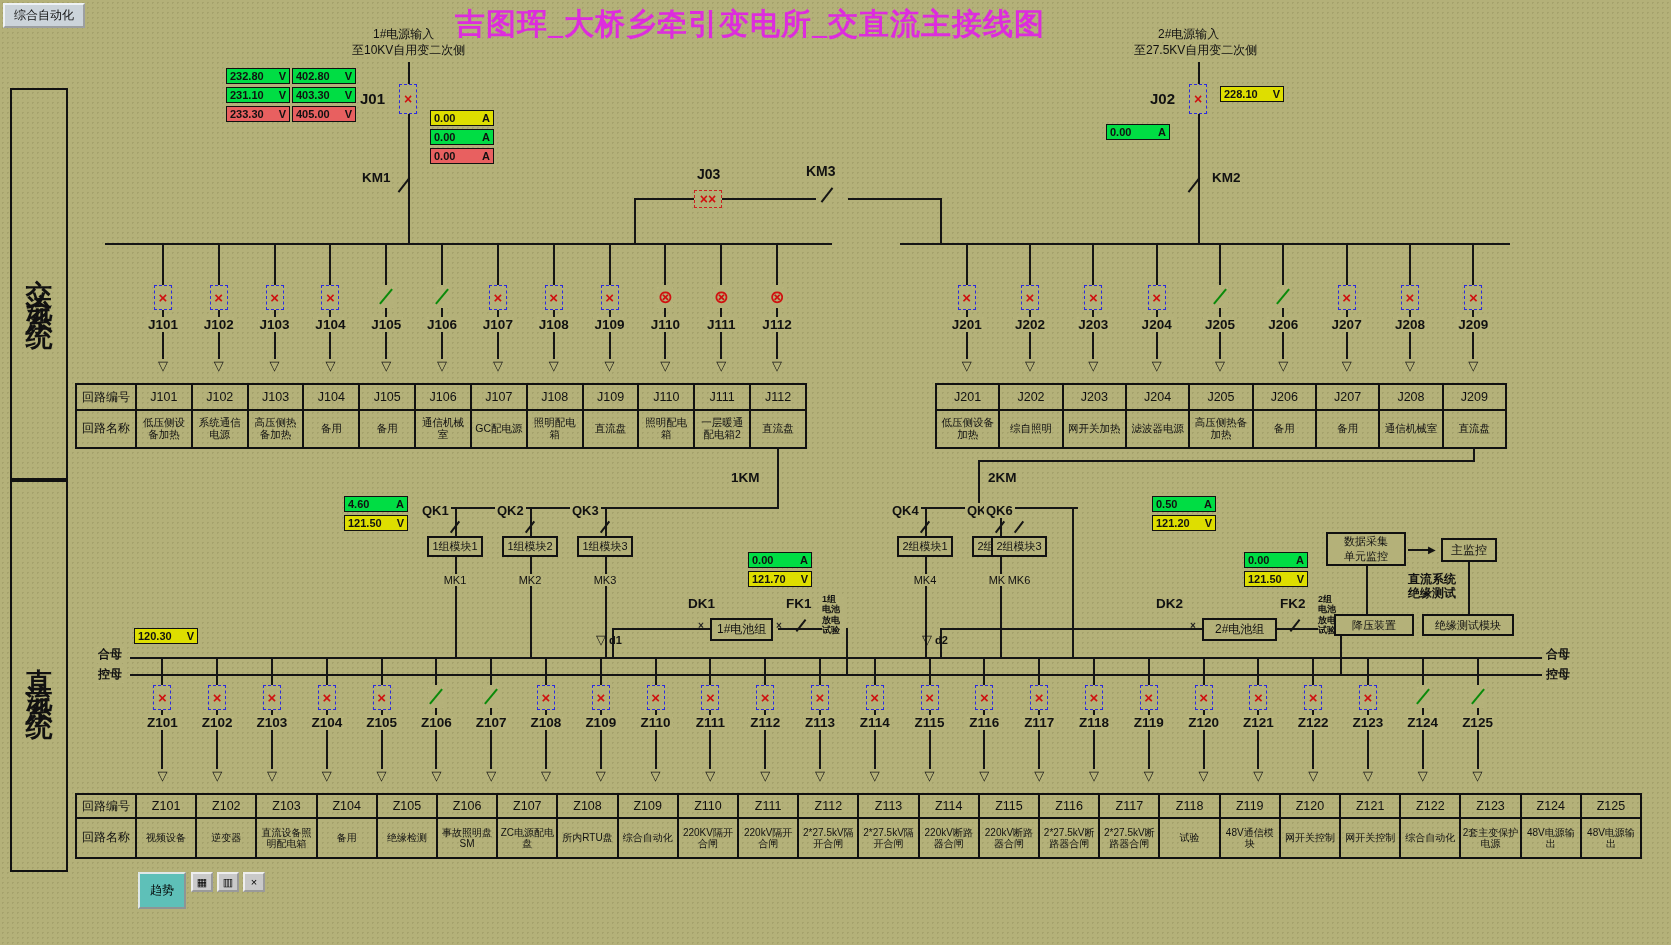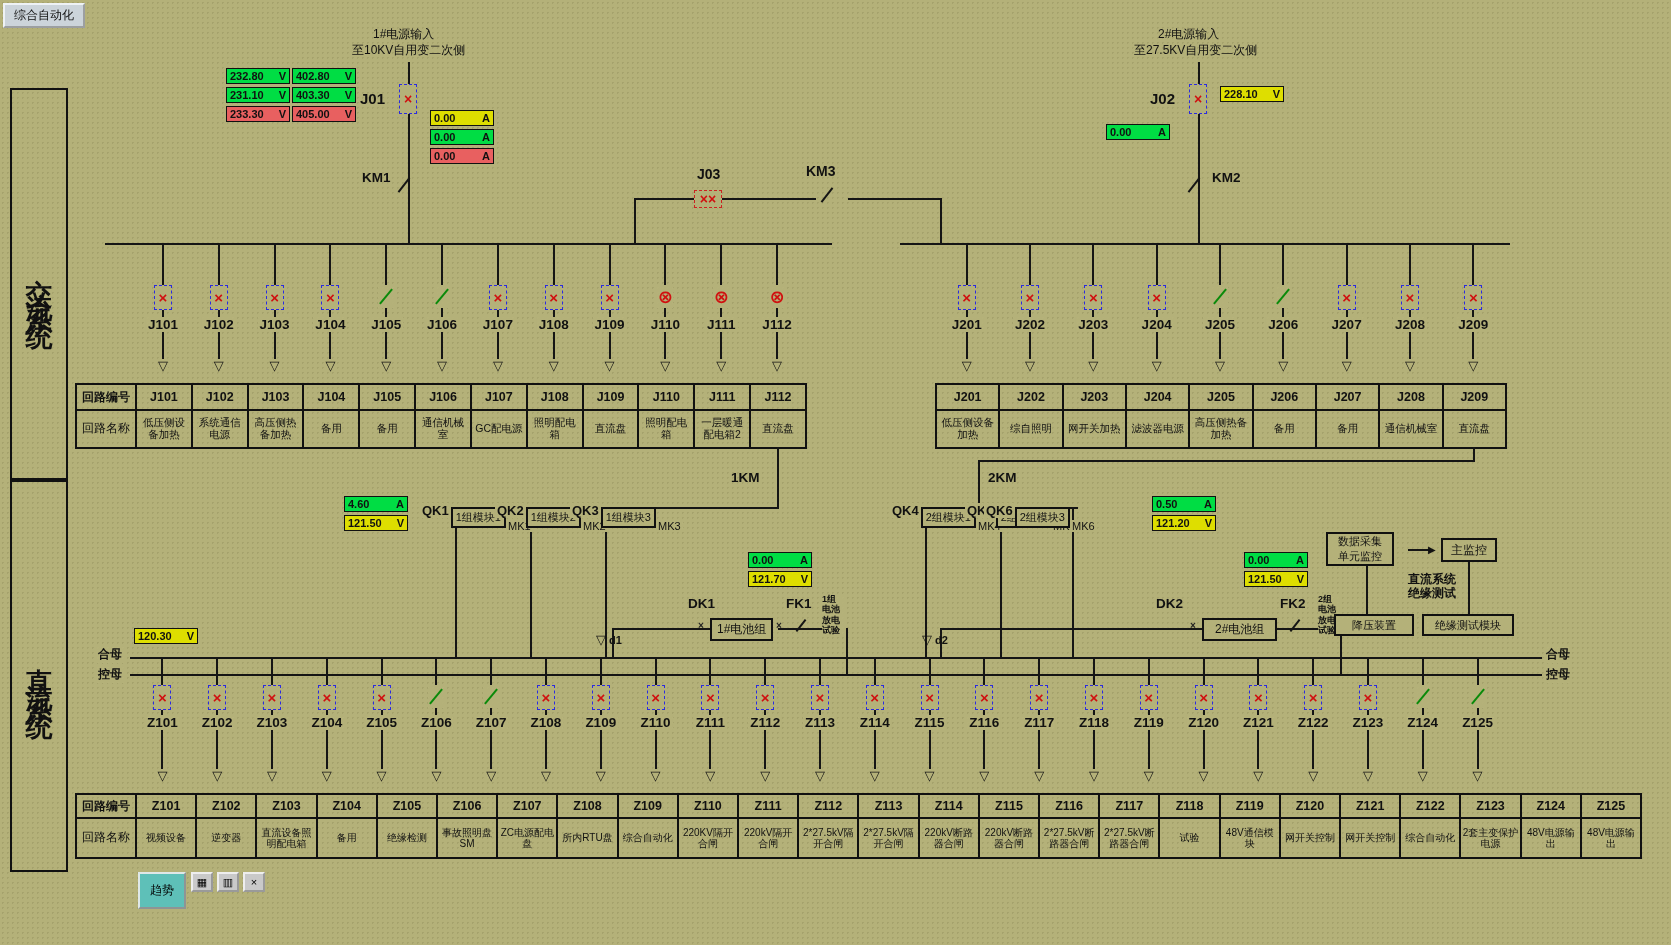--- a/index.html
+++ b/index.html
@@ -41,25 +41,25 @@
     background:#b4b179;padding:0 2px}
   .acrow .flabel{top:74px}.dcrow .flabel{top:58px}
   .farrow{position:absolute;left:50%;transform:translateX(-50%);font-size:13px;background:#b4b179;line-height:1}
   .acrow .farrow{top:116px}.dcrow .farrow{top:112px}
   .ctable{position:absolute;display:flex;border-top:2px solid #111;border-left:2px solid #111}
   .thcol{width:60px;display:flex;flex-direction:column}
   .tcols{flex:1;display:flex}
   .tcol{flex:1;display:flex;flex-direction:column;min-width:0}
   .cell{border-right:2px solid #111;border-bottom:2px solid #111;display:flex;align-items:center;
     justify-content:center;text-align:center;box-sizing:border-box;overflow:hidden}
-  .code{height:26px;font-size:12.5px;font-weight:bold}
+  .code{height:26px;font-size:12.5px;font-weight:normal}
   .name{height:38px;font-size:10.5px;line-height:1.12;padding:12px 1px;word-break:break-all}
   .hcell{font-size:12px}
   .dct .code{height:24px}.dct .name{height:40px;font-size:10px}
-  .qk{position:absolute;width:70px;display:flex;flex-direction:row;align-items:center}
+  .qk{position:absolute;width:70px;display:flex;flex-direction:column;align-items:center}
   .qklab{align-self:flex-start;font-weight:bold;font-size:13px;background:#b4b179;padding:0 2px}
   .qksw{width:2px;height:14px;background:#151515;transform:rotate(38deg);margin:2px 0}
   .modbox{border:2px solid #111;background:#b4b179;font-size:11px;padding:1px 3px;white-space:nowrap}
   .mklab{font-size:11px;margin-top:17px;background:#b4b179;padding:0 2px}
   .boxed{position:absolute;border:2px solid #111;background:#b4b179;display:flex;align-items:center;
     justify-content:center;text-align:center;box-sizing:border-box}
   .pre{white-space:pre-line}
   .note{position:absolute;font-size:9px;font-weight:bold;line-height:1.15;width:22px;background:#b4b179}
   .dmark{position:absolute;display:flex;gap:3px;align-items:center;font-size:11px;font-weight:bold}
   .dmark .tri{font-size:13px}
@@ -69,20 +69,21 @@
   .tbtn{background:#5ec0b8;border:2px outset #dfe8e8;font-size:12px;padding:8px 10px}
   .ibtn{background:#c9c9c9;border:2px outset #eee;width:22px;height:20px;font-size:11px;
     display:flex;align-items:center;justify-content:center;padding:0}
 </style>
 </head>
 <body>
 
 <div class="stage">
 
   <div class="tab">综合自动化</div>
+  <div class="title">吉图珲_大桥乡牵引变电所_交直流主接线图</div>
 
   <div class="sysbox" style="top:88px;height:390px">
     <span>交流系统</span>
   </div>
   <div class="sysbox" style="top:478px;height:390px">
     <span>直流系统</span>
   </div>
 
   <i class="vl" style="left:408px;top:62px;height:181px"></i>
   <i class="vl" style="left:1198px;top:62px;height:181px"></i>
@@ -550,21 +551,21 @@
   <div class="lab" style="left:1156px;top:596px">DK2</div>
   <div class="boxed" style="left:1202px;top:618px;padding:1px 11px;font-size:12px">2#电池组</div>
   <div class="lab" style="left:1280px;top:596px">FK2</div>
   <i class="sw" style="left:1294px;top:618px;height:15px"></i>
   <div class="note" style="left:1318px;top:594px">2组电池放电试验</div>
   <div class="dmark" style="left:922px;top:632px">
     <span class="tri">▽</span>
     <span>d2</span>
   </div>
 
-  <div class="boxed pre" style="left:1326px;top:532px;width:68px;height:34px;font-size:11px">数据采集
+  <div class="boxed pre" style="left:1326px;top:532px;width:80px;height:34px;font-size:11px">数据采集
 单元监控</div>
   <i class="hl" style="left:1408px;top:549px;width:22px"></i>
   <span class="ahead" style="left:1428px;top:544px">▶</span>
   <div class="boxed" style="left:1441px;top:538px;width:56px;height:24px;font-size:12px">主监控</div>
   <div class="lab pre" style="left:1408px;top:572px;font-size:12px;line-height:1.2">直流系统
 绝缘测试</div>
   <i class="vl" style="left:1366px;top:566px;height:48px"></i>
   <i class="vl" style="left:1468px;top:562px;height:52px"></i>
   <div class="boxed" style="left:1334px;top:614px;width:80px;height:22px;font-size:11px">降压装置</div>
   <div class="boxed" style="left:1422px;top:614px;width:92px;height:22px;font-size:11px">绝缘测试模块</div>

